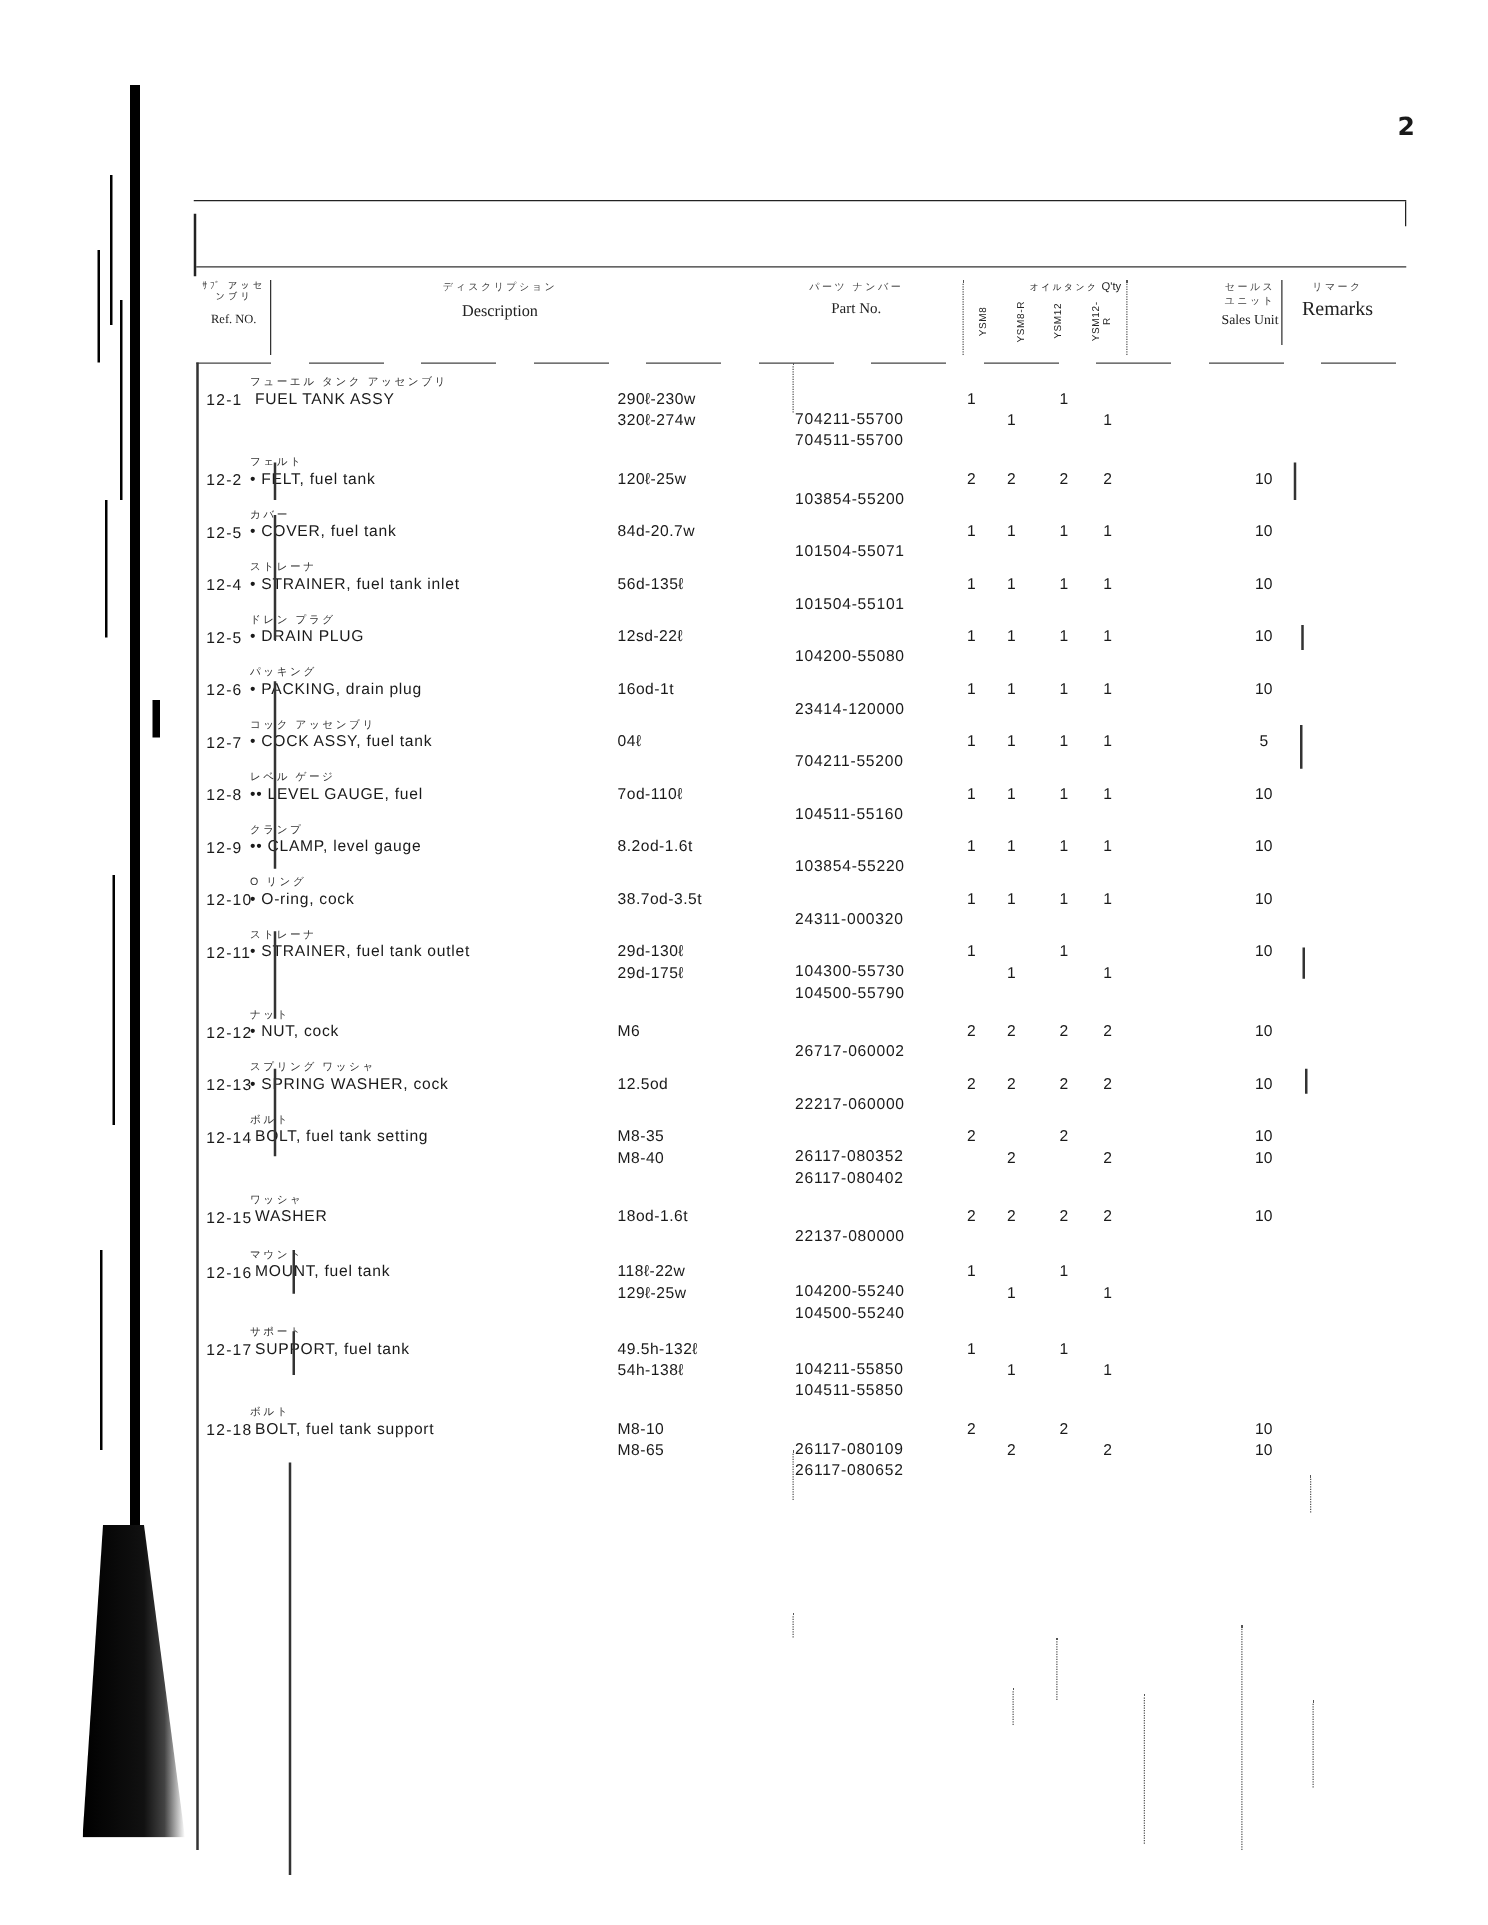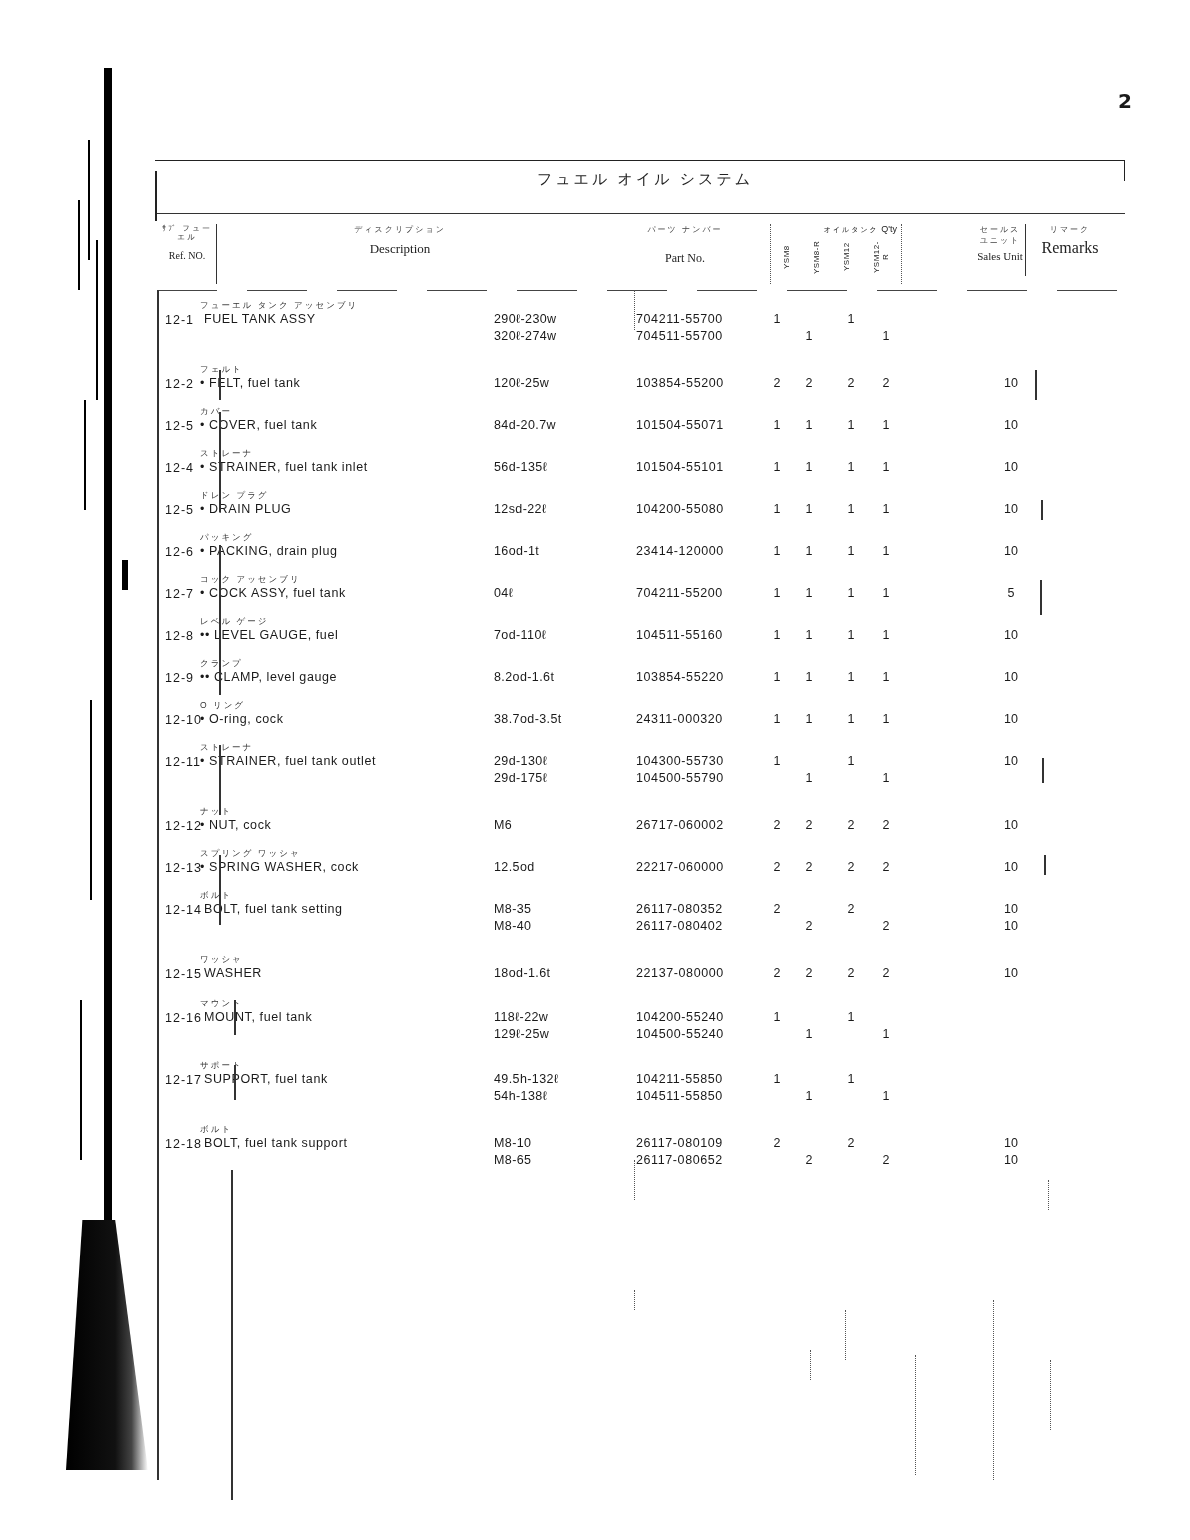--- a/index.html
+++ b/index.html
@@ -43,21 +43,21 @@
     .header-rule2 { position: absolute; left: 157px; top: 290px; width: 968px; height: 1px;
       background: repeating-linear-gradient(to right, #444 0 60px, transparent 60px 90px); }
 
     .hdr { position: absolute; top: 224px; font-size: 12px; text-align: center; color: #222; }
     .hdr .kana { font-size: 8px; letter-spacing: 2px; display: block; color: #444; }
     .hdr .en { display: block; font-family: Liberation Serif, serif; }
     .hdr-ref { left: 158px; width: 58px; border-right: 1px solid #333; height: 60px; }
     .hdr-desc { left: 320px; width: 160px; }
     .hdr-desc .en { font-size: 13px; margin-top: 6px; }
     .hdr-part { left: 620px; width: 130px; }
-    .hdr-part .en { font-size: 12px; margin-top: 16px; }
+    .hdr-part .en { font-size: 12px; margin-top: 4px; }
     .hdr-qty { left: 770px; width: 130px; border-left: 1px dotted #555; border-right: 1px dotted #555; height: 60px; }
     .hdr-qty .qty-title { font-size: 9px; text-align: right; padding-right: 4px; }
     .hdr-qty .models { display: flex; justify-content: space-around; margin-top: 4px; }
     .hdr-qty .model {
       writing-mode: vertical-rl; transform: rotate(180deg); font-size: 8px; height: 36px;
       letter-spacing: 0.5px;
     }
     .hdr-sales { left: 975px; width: 50px; border-right: 1px solid #333; height: 52px; }
     .hdr-sales .en { font-size: 11px; line-height: 12px; margin-top: 4px; }
     .hdr-remarks { left: 1030px; width: 80px; }
@@ -65,21 +65,21 @@
 
     .rows { position: absolute; left: 0; top: 300px; width: 1190px; }
     .row { position: absolute; left: 0; width: 1190px; font-size: 12.5px; }
     .row .kana { position: absolute; left: 200px; top: 0; font-size: 8.5px; letter-spacing: 2px; color: #333; }
     .row .ref { position: absolute; left: 165px; top: 13px; width: 55px; letter-spacing: 1px; }
     .row .desc { position: absolute; left: 200px; top: 12px; letter-spacing: 0.6px; white-space: nowrap; }
     .row .desc .dot { margin-right: 4px; }
     .row .lines { position: absolute; left: 494px; top: 12px; }
     .row .line { position: relative; height: 17px; width: 600px; }
     .row .spec { position: absolute; left: 0; width: 120px; letter-spacing: 0.4px; white-space: nowrap; }
-    .row .pn { position: absolute; left: 142px; width: 130px; letter-spacing: 0.6px; white-space: nowrap; }
+    .row .pn { position: absolute; left: 142px; width: 130px; letter-spacing: 0.6px; white-space: nowrap; margin-top: 16px; }
     .row .q { position: absolute; width: 14px; text-align: center; }
     .row .q0 { left: 276px; } .row .q1 { left: 308px; } .row .q2 { left: 350px; } .row .q3 { left: 385px; }
     .row .su { position: absolute; left: 505px; width: 24px; text-align: center; }
 
     .vrule { position: absolute; width: 1.5px; background: #333; }
     .vdot { position: absolute; width: 0; border-left: 1.5px dotted #555; }
   </style>
 </head>
 <body>
 
@@ -96,28 +96,27 @@
 </div>
 
 <div class="page-corner">2</div>
 
 <div class="frame">
   <div class="rline"></div>
   <div class="lline"></div>
 </div>
 
 <div class="title-block">
-  <div class="title-kana">フュエル オイル システム</div>
 </div>
 
 <div class="header-rule"></div>
 <div class="header-rule2"></div>
 
 <div class="hdr hdr-ref">
-  <span class="kana">ｻﾌﾞ フューエル</span>
+  <span class="kana">ｻﾌﾞ アッセンブリ</span>
   <span class="en" style="font-size:10px;margin-top:8px;">Ref. NO.</span>
 </div>
 <div class="hdr hdr-desc">
   <span class="kana">ディスクリプション</span>
   <span class="en">Description</span>
 </div>
 <div class="hdr hdr-part">
   <span class="kana">パーツ ナンバー</span>
   <span class="en">Part No.</span>
 </div>

